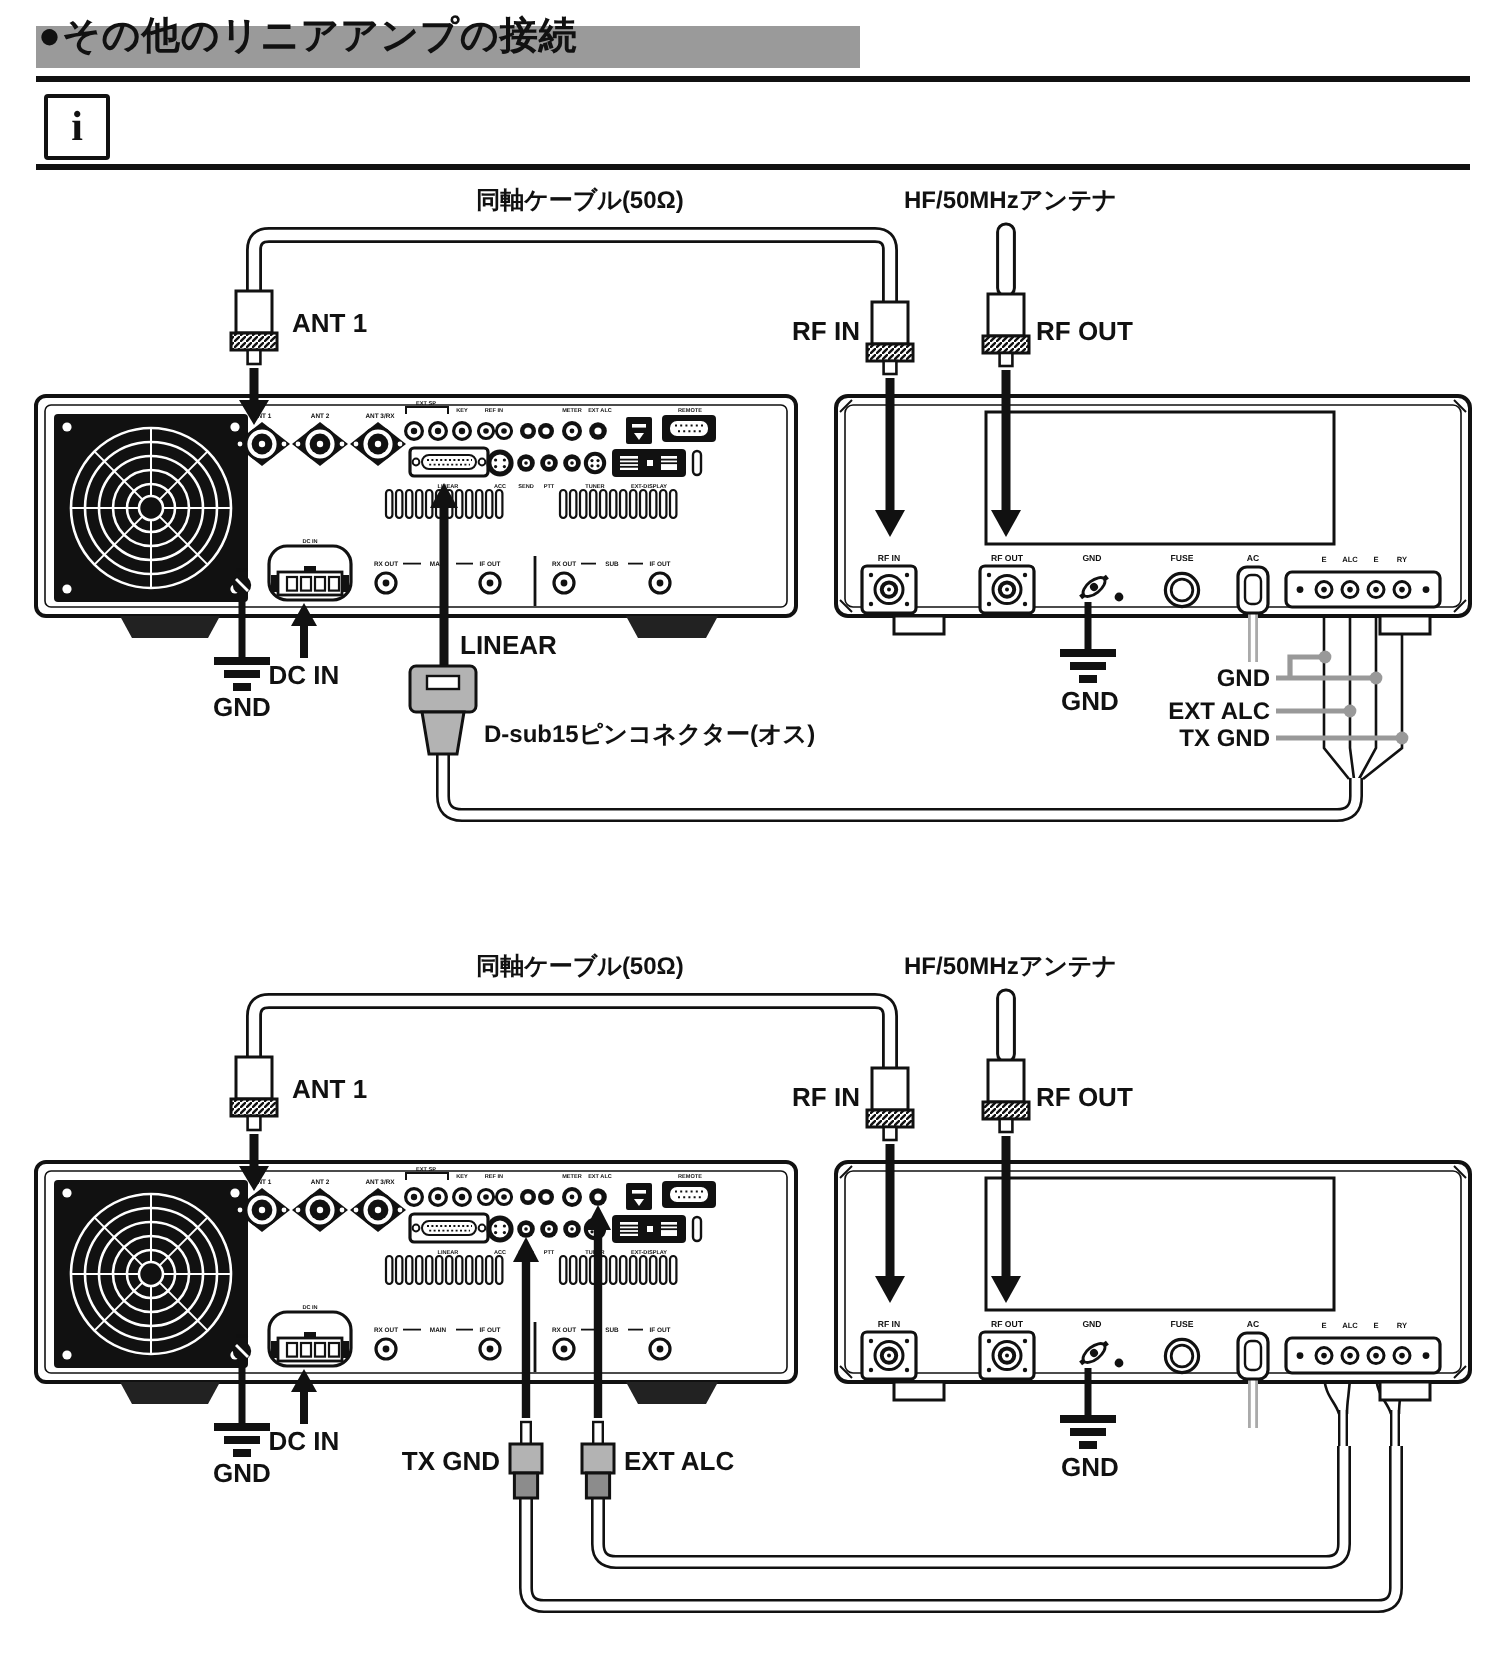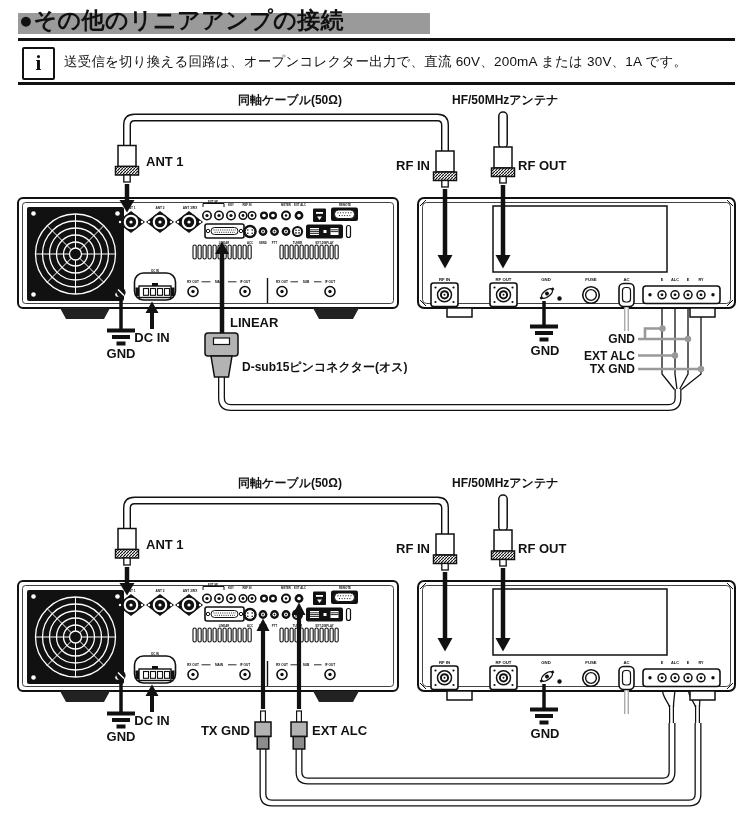--- a/index.html
+++ b/index.html
@@ -1,20 +1,20 @@
 <!DOCTYPE html>
 <html><head>
 <meta charset="utf-8">
 <style>
   html,body{margin:0;padding:0;background:#fff;}
   #page{position:relative;width:751px;height:828px;background:#fff;overflow:hidden;
         font-family:"Liberation Sans","DejaVu Sans",sans-serif;color:#111;}
   .abs{position:absolute;}
   #hdr-bar{left:18px;top:13px;width:412px;height:21px;background:#9a9a9a;}
-  #hdr-title{left:19px;top:5px;font-size:23px;font-weight:bold;letter-spacing:0.5px;white-space:nowrap;}
+  #hdr-title{left:19px;top:5px;font-size:19px;font-weight:bold;letter-spacing:0.5px;white-space:nowrap;}
   .rule{left:18px;width:717px;height:3px;background:#111;}
   #note-icon{left:22px;top:47px;width:29px;height:29px;border:2.2px solid #111;border-radius:2px;
              display:flex;align-items:center;justify-content:center;
              font-family:"Liberation Serif","DejaVu Serif",serif;font-weight:bold;font-size:21px;}
   #note-text{left:64px;top:53px;font-size:13.5px;white-space:nowrap;letter-spacing:0.2px;}
   svg{position:absolute;left:0;top:0;}
   svg text{font-family:"Liberation Sans","DejaVu Sans",sans-serif;fill:#111;}
   .big{font-size:13px;font-weight:bold;}
   .med{font-size:12px;font-weight:bold;}
   .micro{font-size:2.8px;font-weight:bold;}
@@ -24,21 +24,20 @@
 </style>
 </head>
 <body>
 
 <div id="page">
 
   <div id="hdr-bar" class="abs"></div>
   <div id="hdr-title" class="abs">●その他のリニアアンプの接続</div>
   <div class="rule abs" style="top:38px"></div>
   <div id="note-icon" class="abs">i</div>
-  <div id="note-text" class="abs">送受信を切り換える回路は、オープンコレクター出力で、直流 60V、200mA または 30V、1A です。</div>
   <div class="rule abs" style="top:82px"></div>
 
   <svg width="751" height="828" viewBox="0 0 751 828">
     <defs>
       <pattern id="knurl" width="3" height="3" patternUnits="userSpaceOnUse">
         <rect width="3" height="3" fill="#fff"></rect>
         <path d="M0,3 L3,0" stroke="#111" stroke-width="1.2"></path>
       </pattern>
 
       <g id="tx-panel">

